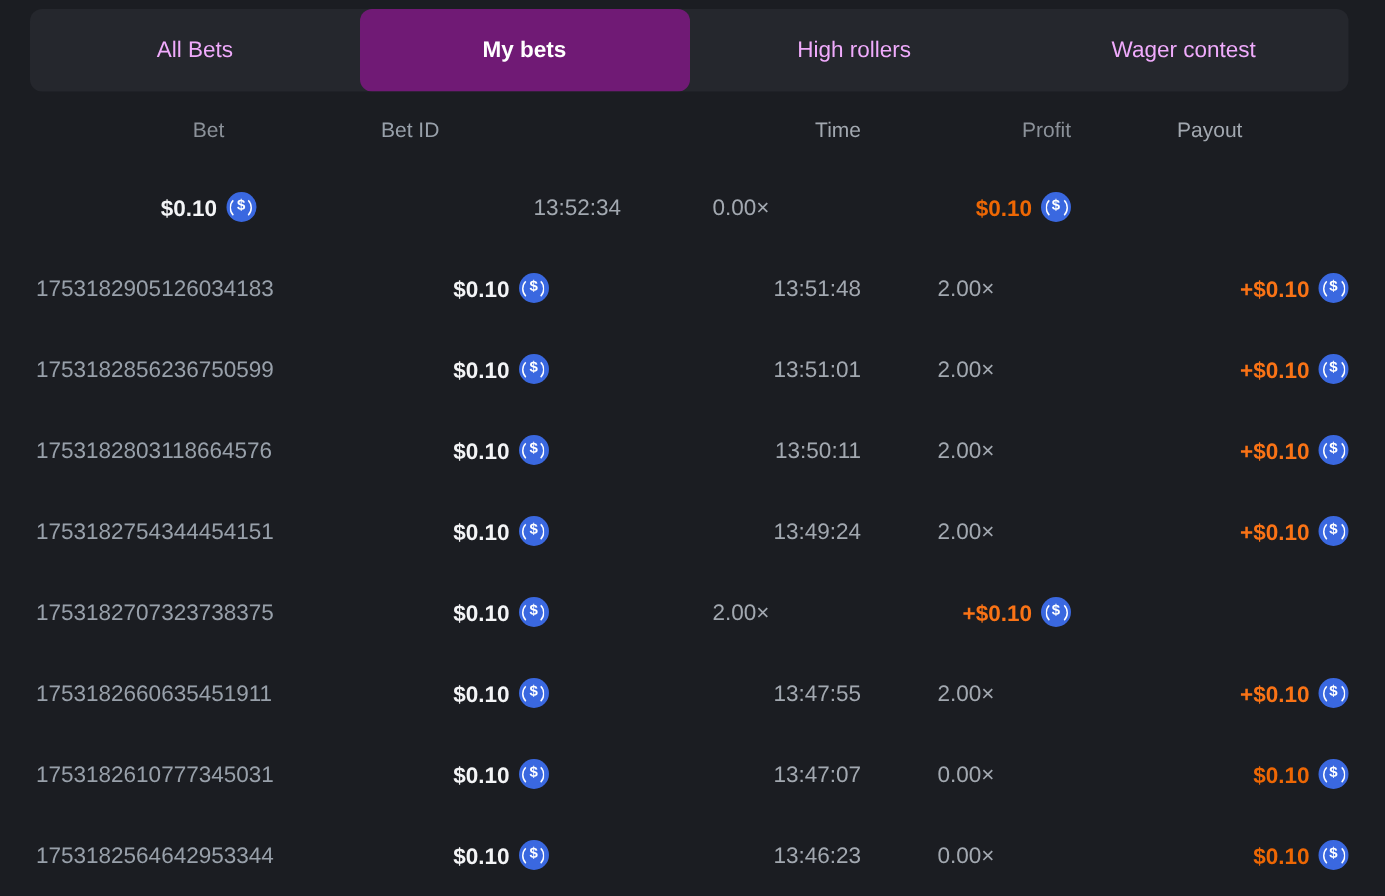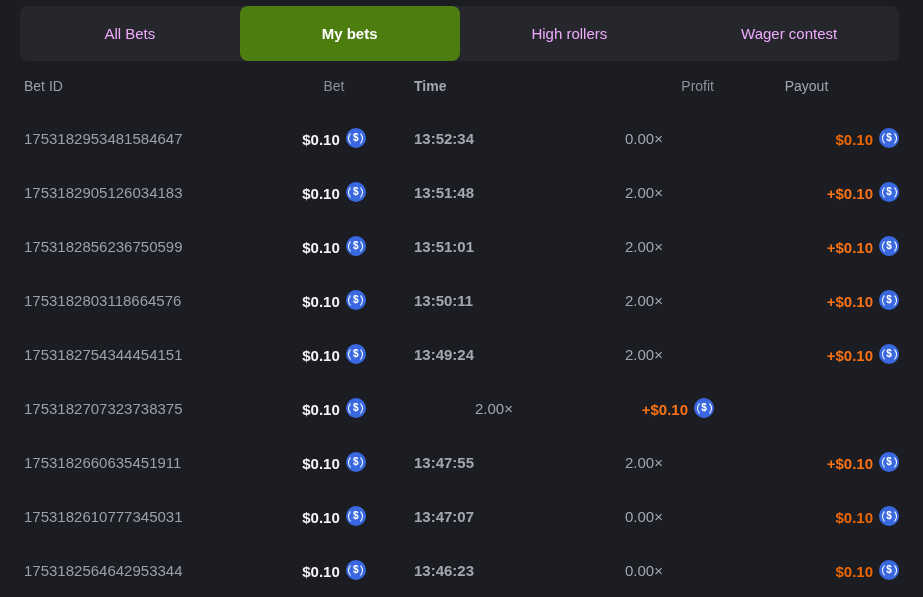--- a/index.html
+++ b/index.html
@@ -26,41 +26,41 @@
     align-items: center;
     justify-content: center;
     font-size: 15px;
     font-weight: 500;
     color: #f0abfc;
     cursor: pointer;
     border-radius: 8px;
     user-select: none;
   }
   .tab.active {
-    background: #4d7c0f;
+    background: #701a75;
     color: #ffffff;
     font-weight: 700;
   }
 
   
   .table { width: 100%; }
   .trow {
     display: grid;
     grid-template-columns: 230px 160px 160px 140px 1fr;
     align-items: center;
     padding: 0 24px;
     height: 54px;
   }
   .trow.head { height: 50px; }
   .head .cell { font-size: 14px; color: #8b9199; font-weight: 400; }
 
   .cell { font-size: 15px; white-space: nowrap; }
   .cell.c-id     { text-align: left;  color: #98a0aa; }
   .cell.c-bet    { text-align: center; }
-  .cell.c-time   { text-align: left; color: #a2a8b0; font-weight: bold; }
+  .cell.c-time   { text-align: right; color: #a2a8b0; }
   .cell.c-payout { text-align: center; color: #a2a8b0; }
   .cell.c-profit { text-align: right; }
 
   .cell.c-id.link { cursor: pointer; }
 
   .amount-group {
     display: inline-flex;
     align-items: flex-end;
     gap: 6px;
   }
@@ -105,30 +105,29 @@
 <div class="tabbar">
   <div class="tab">All Bets</div>
   <div class="tab active">My bets</div>
   <div class="tab">High rollers</div>
   <div class="tab">Wager contest</div>
 </div>
 
 <div class="table">
 
   <div class="trow head">
+    <div class="cell c-bet">Bet</div>
     <div class="cell c-id">Bet ID</div>
-    <div class="cell c-bet">Bet</div>
     <div class="cell c-time">Time</div>
     <div class="cell c-profit">Profit</div>
     <div class="cell c-payout">Payout</div>
   </div>
 
   <div id="rows">
   <div class="trow">
-    <div class="cell c-id link">1753182953481584647</div>
     <div class="cell c-bet">
       <span class="amount-group">
         <span class="amt bet-val">$0.10</span>
         <span class="usdc">
               <span class="d">$</span>
             </span>
       </span>
     </div>
     <div class="cell c-time">13:52:34</div>
     <div class="cell c-payout">0.00×</div>

